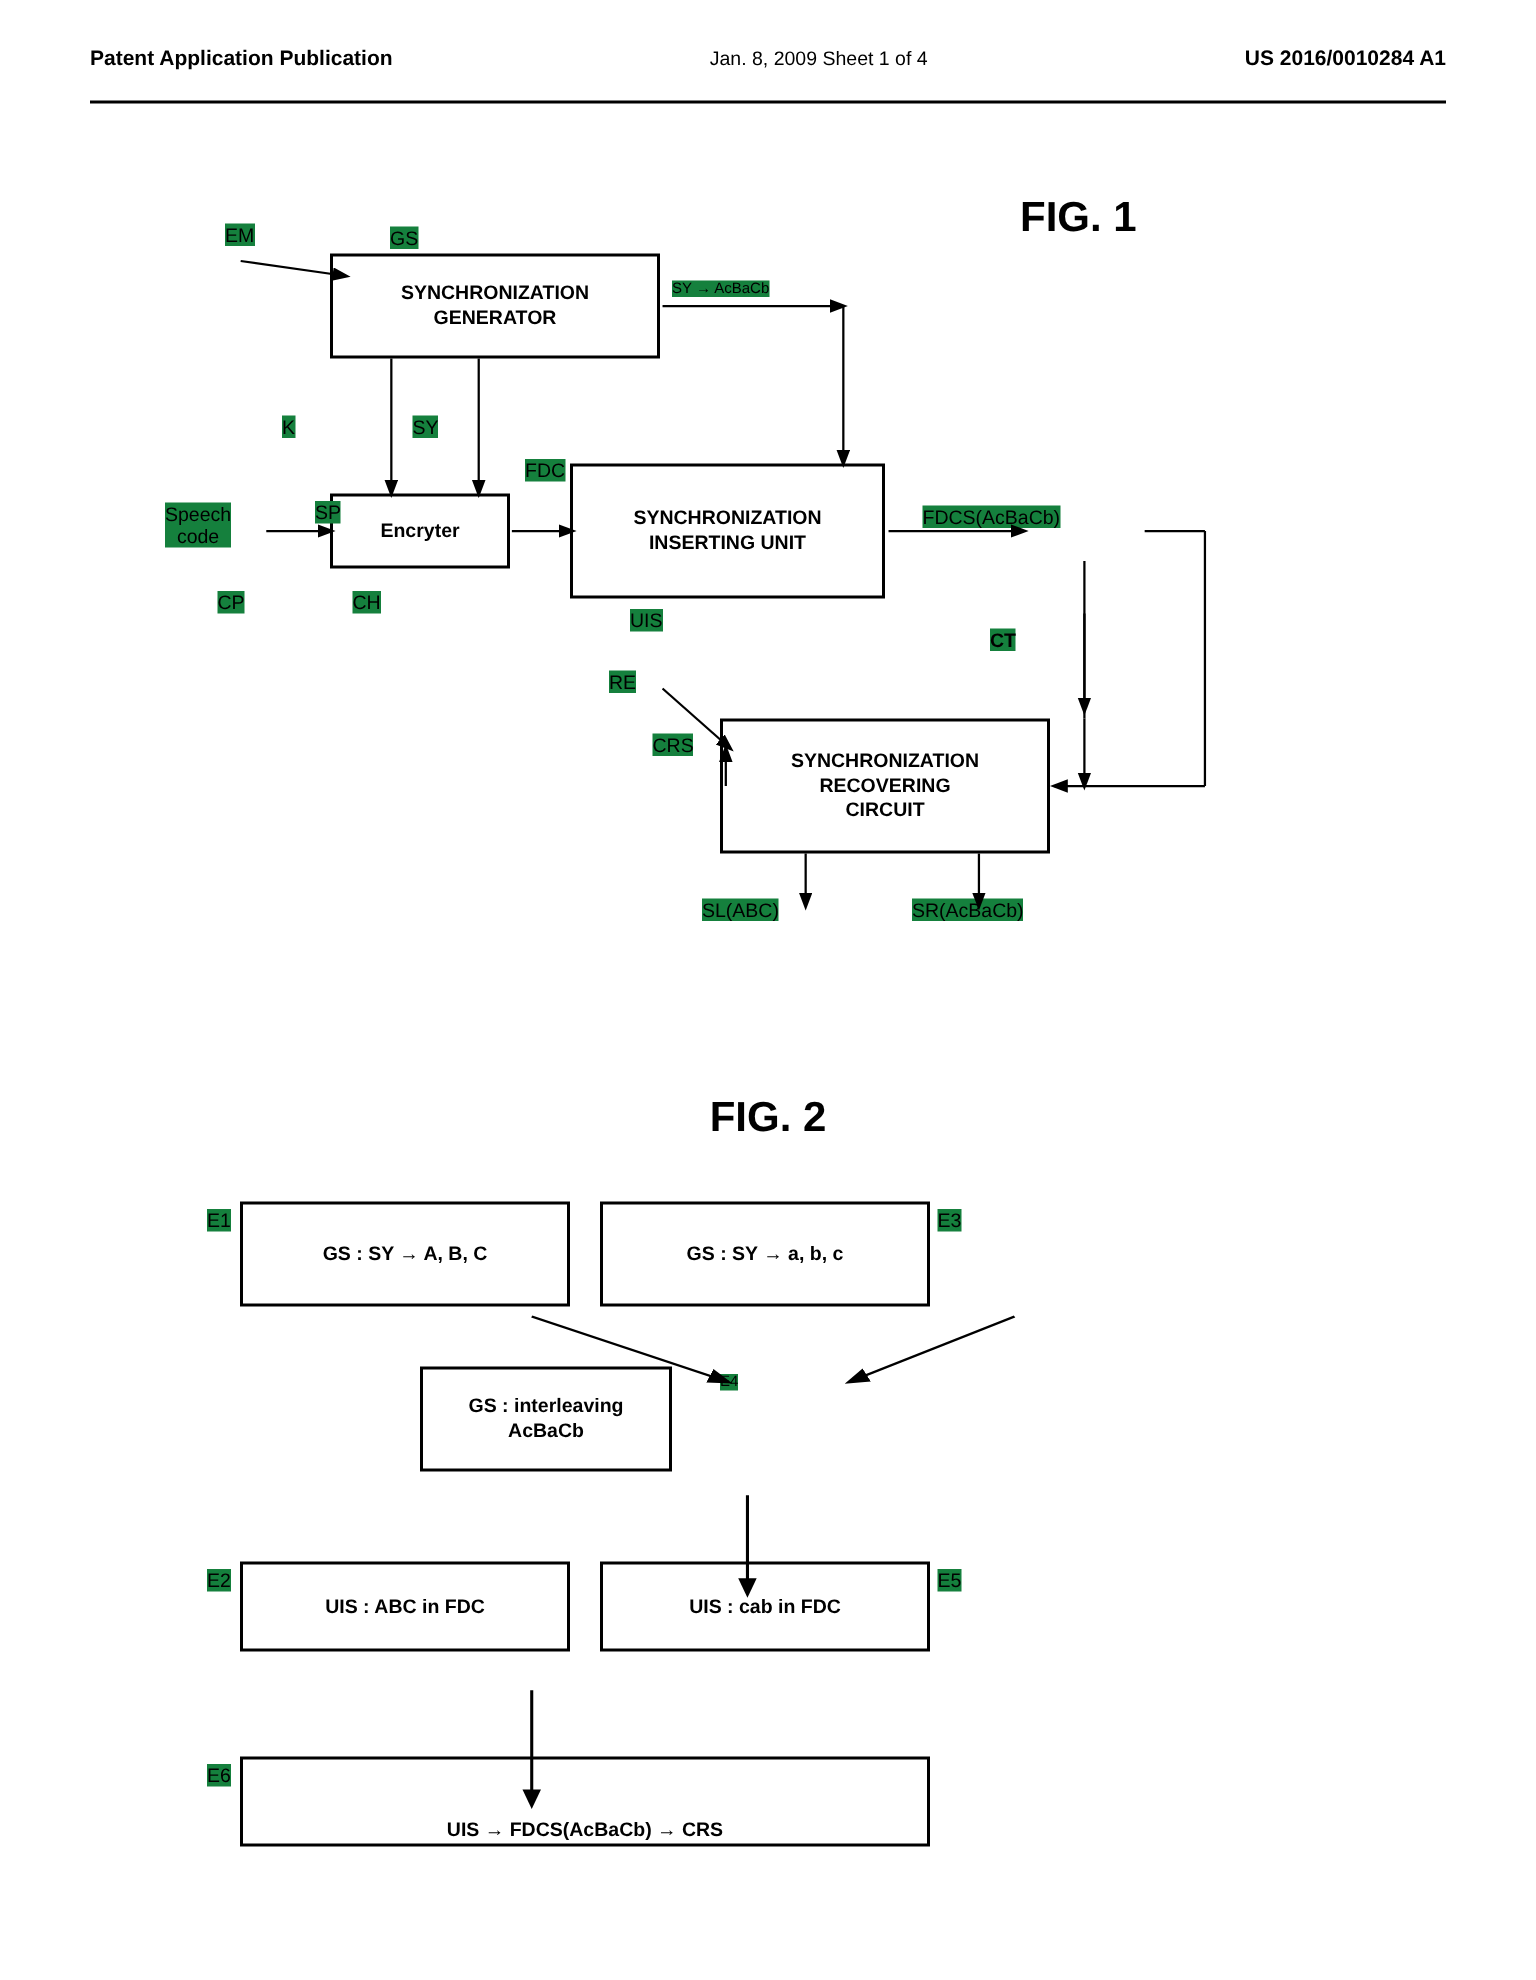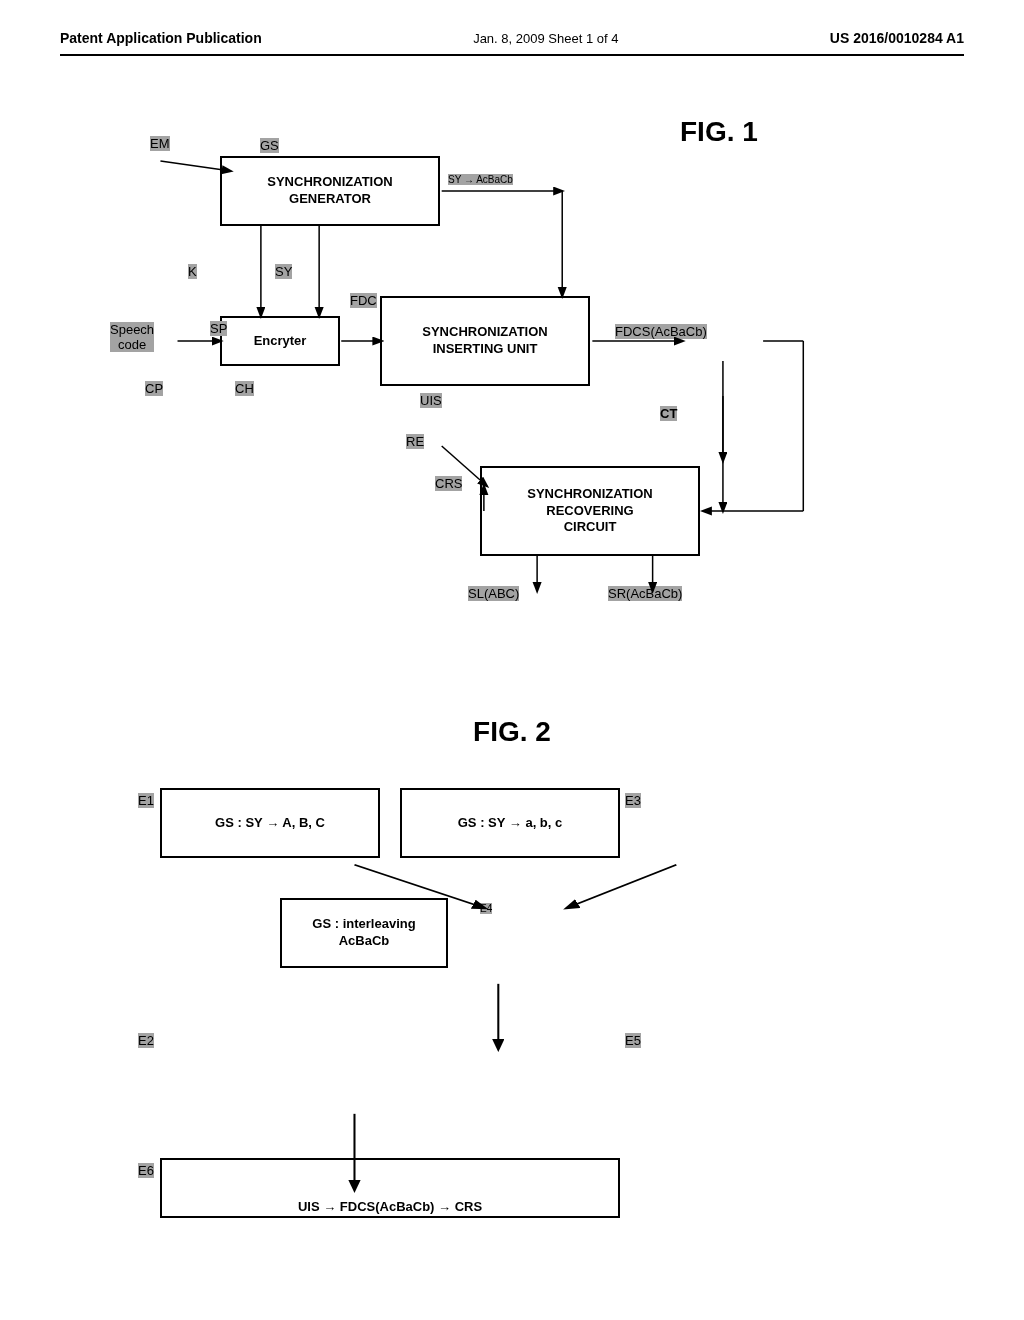--- a/index.html
+++ b/index.html
@@ -17,21 +17,21 @@
       background: #fff;
       position: relative;
       padding: 30px 60px;
     }
     
     .header {
       display: flex;
       justify-content: space-between;
       align-items: baseline;
       border-bottom: 2px solid #000;
-      padding-bottom: 8px;
+      padding-bottom: 21px;
       margin-bottom: 40px;
     }
     .header-left { font-weight: bold; font-size: 14px; }
     .header-center { font-size: 13px; }
     .header-right { font-size: 14px; font-weight: bold; }
 
     
     .diagram-area {
       position: relative;
       width: 100%;
@@ -61,21 +61,21 @@
       font-size: 13px;
       font-weight: bold;
       background: #fff;
       line-height: 1.3;
     }
 
     
     .lbl {
       position: absolute;
       font-size: 12px;
-      background: #a3a3a3;
+      background: #15803d;
     }
 
     
     .svg-overlay {
       position: absolute;
       top: 0; left: 0;
       width: 100%;
       height: 100%;
       pointer-events: none;
     }
@@ -205,21 +205,27 @@
 
     <div class="box" style="top:10px; left:340px; width:220px; height:70px;">
       <span>GS : SY → a, b, c</span>
     </div>
 
     <div class="box" style="top:120px; left:220px; width:168px; height:70px;">
       <span style="white-space:pre-line; text-align:center;">GS : interleaving
 AcBaCb</span>
     </div>
 
-
+    <div class="box" style="top:250px; left:100px; width:220px; height:60px;">
+      <span>UIS : ABC in FDC</span>
+    </div>
+
+    <div class="box" style="top:250px; left:340px; width:220px; height:60px;">
+      <span>UIS : cab in FDC</span>
+    </div>
 
     <div class="box" style="top:380px; left:100px; width:460px; height:60px;align-items:flex-end;">
       <span>UIS → FDCS(AcBaCb) →  CRS</span>
     </div>
 
     <div class="lbl" style="top:15px; left:78px; font-size:13px;">E1</div>
     <div class="lbl" style="top:255px; left:78px; font-size:13px;">E2</div>
     <div class="lbl" style="top:15px; left:565px; font-size:13px;">E3</div>
     <div class="lbl" style="top:125px; left:420px; font-size:10px;">E4</div>
     <div class="lbl" style="top:255px; left:565px; font-size:13px;">E5</div>

